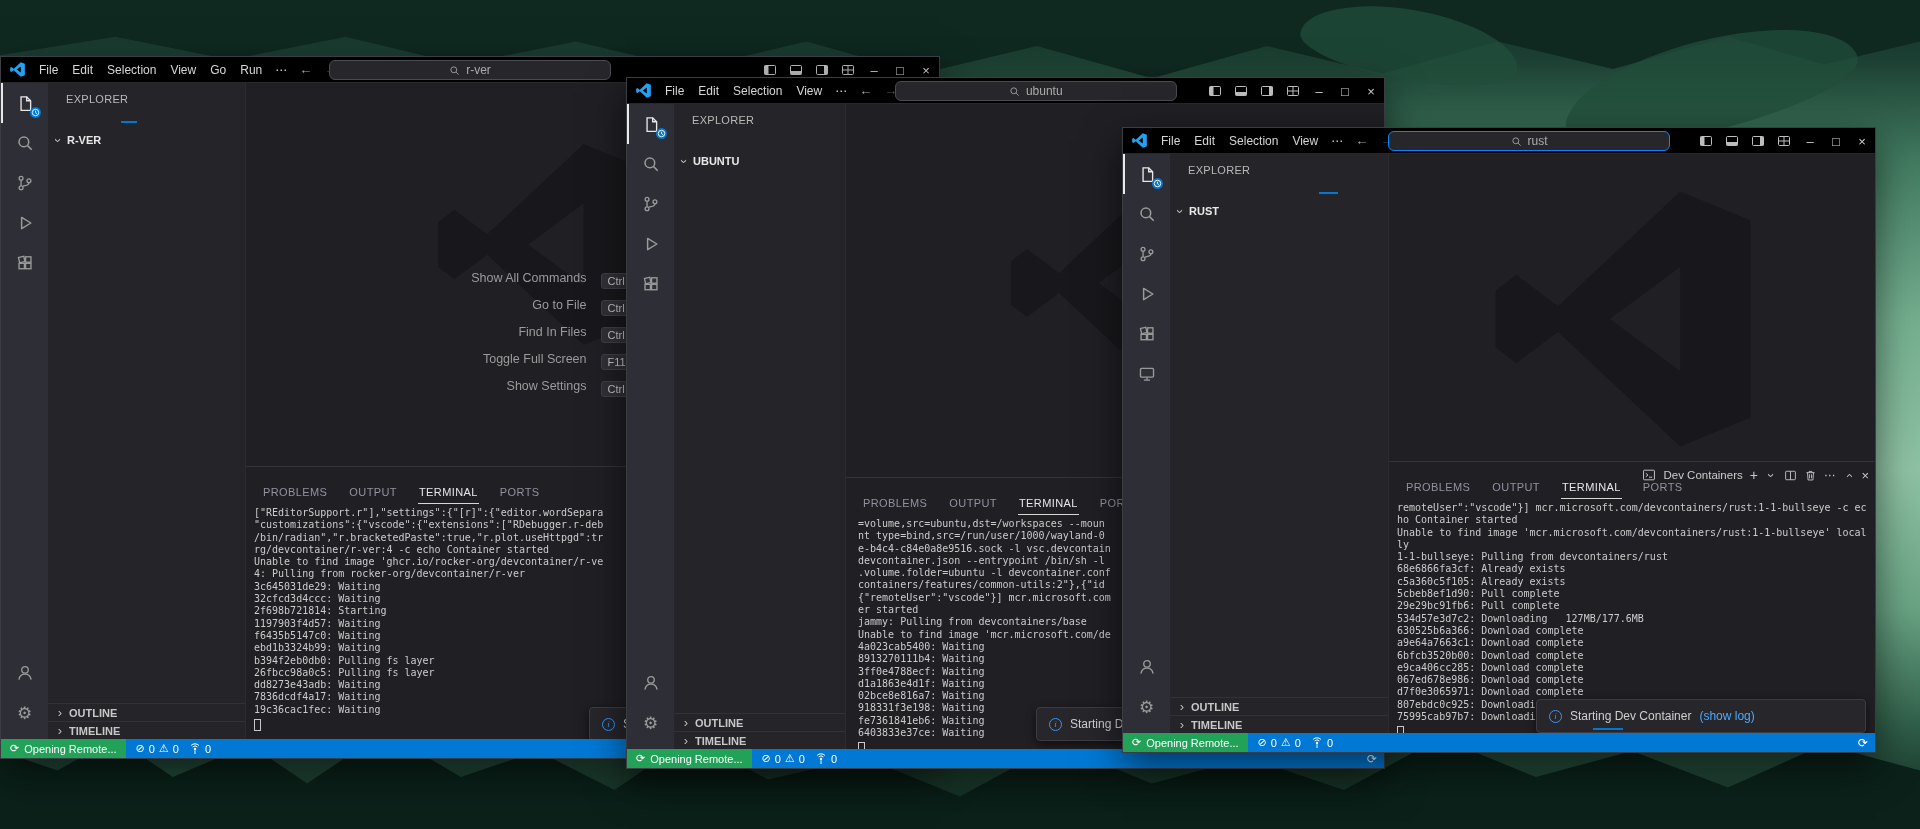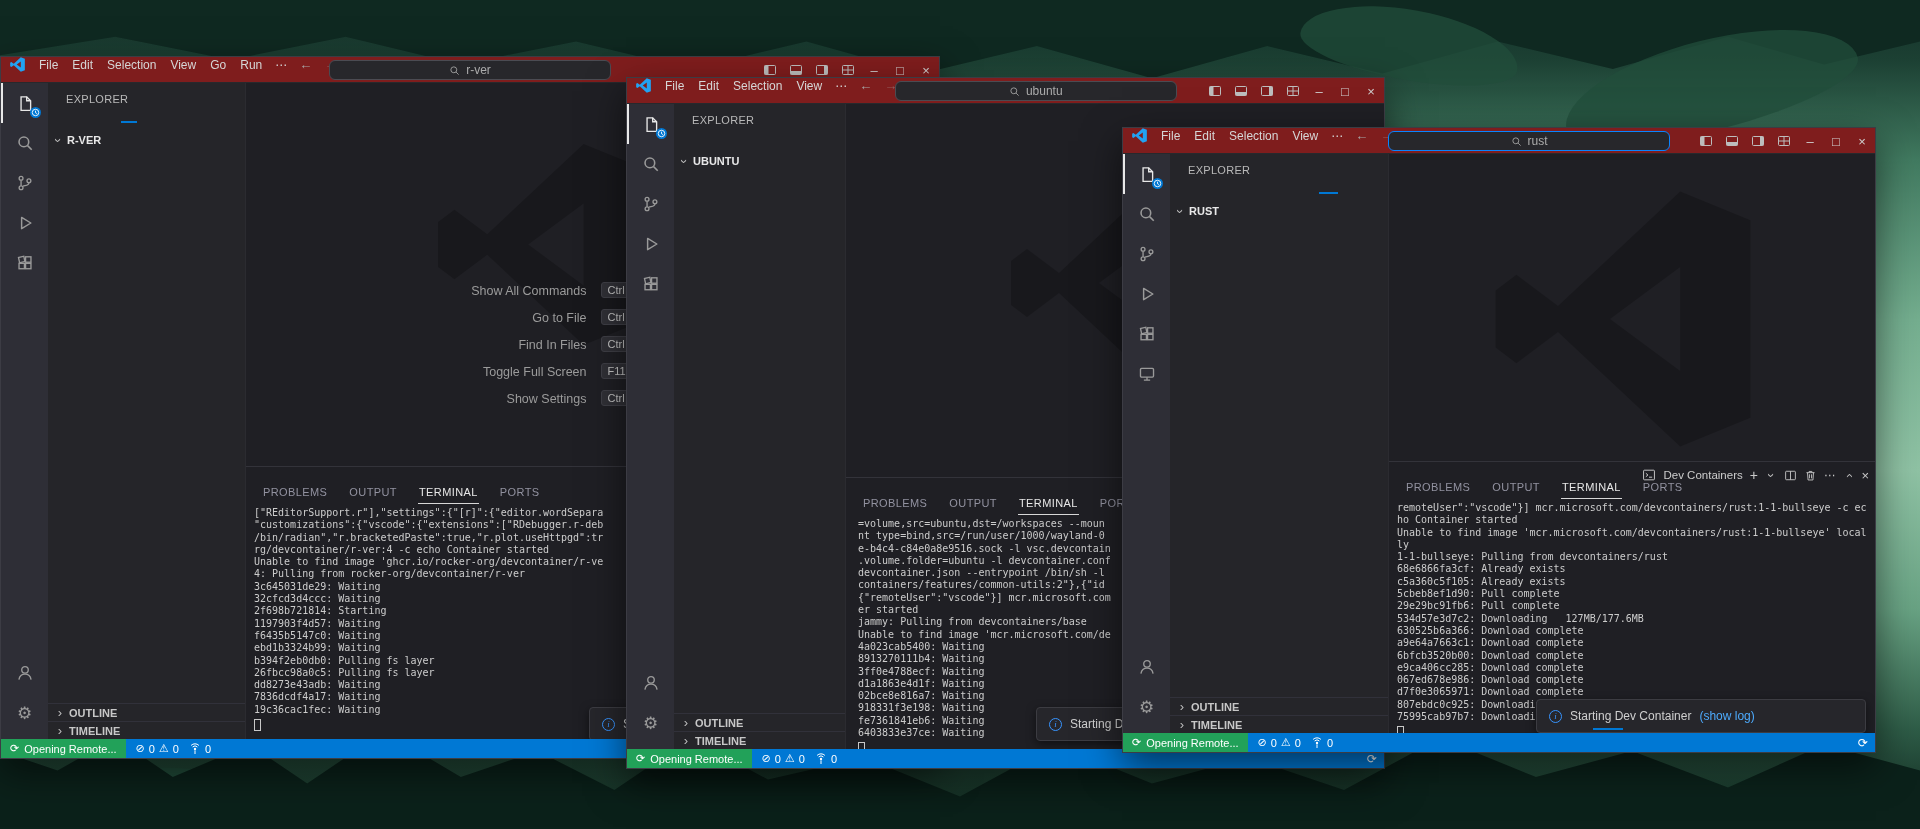--- a/index.html
+++ b/index.html
@@ -14,21 +14,21 @@
  linear-gradient(180deg,#143029 0px,#1c4033 60px,#417a60 160px,#74ae8f 320px,#8fc2a4 470px,#68a283 610px,#2e5c47 730px,#0d231b 829px);}
 .trunk{position:absolute;background:linear-gradient(90deg,#122c22,#1e4634 55%,#13forget 0) ,#1e4634;border-radius:6px;opacity:.9}
 .canopy{position:absolute;left:0;top:0;width:100%;height:92px;background:#0f2921;
  clip-path:polygon(0 0,100% 0,100% 45%,95% 70%,90% 40%,84% 75%,78% 45%,72% 80%,66% 50%,60% 85%,54% 50%,48% 80%,42% 45%,36% 75%,30% 45%,24% 70%,18% 40%,12% 65%,6% 40%,0 60%)}
 .silhouette{position:absolute;left:0;bottom:0;width:100%;height:130px;background:#0b211a;
  clip-path:polygon(0 100%,0 40%,3% 55%,6% 30%,9% 60%,13% 35%,16% 65%,20% 25%,24% 60%,28% 40%,32% 70%,36% 30%,40% 62%,45% 45%,50% 75%,55% 35%,60% 65%,65% 45%,70% 70%,75% 30%,80% 60%,85% 40%,90% 68%,95% 35%,100% 55%,100% 100%)}
 .leaf{position:absolute;background:#224d3b;border-radius:50% 50% 50% 50%/60% 60% 40% 40%;opacity:.75}
 
 
 .vscode-window{position:absolute;background:#1f1f24;border:1px solid #3c3c44;box-shadow:0 14px 36px rgba(0,0,0,.55);overflow:hidden}
-.titlebar{position:absolute;left:0;top:0;right:0;height:26px;background:#7f1d1d;border-bottom:1px solid #28282c;display:flex;}
+.titlebar{position:absolute;left:0;top:0;right:0;height:26px;background:#000000;border-bottom:1px solid #28282c;display:flex;align-items:center}
 .tb-logo{width:15px;height:15px;margin:0 7px 0 9px;flex:none}
 .menus{display:flex;flex:none}
 .menu-item{display:inline-block;color:#d6d6d6;font-size:12px;padding:1px 7px;cursor:default}
 .menu-overflow{color:#d6d6d6;font-size:12px;padding:1px 6px}
 .nav-arrow{color:#a8a8a8;font-size:13px;padding:0 6px}
 .nav-arrow.fwd{opacity:.45}
 .searchbox{position:absolute;left:50%;top:3px;transform:translateX(-50%);width:282px;height:20px;background:#27272b;border:1px solid #4b4b52;border-radius:6px;display:flex;align-items:center;justify-content:center;gap:6px;color:#ababab;font-size:12px}
 .searchbox.focused{border-color:#0a84ff}
 .tb-controls{position:absolute;right:0;top:0;height:26px;display:flex;align-items:center}
 .tb-ctrl{width:26px;height:26px;display:flex;align-items:center;justify-content:center;color:#d0d0d0;font-size:13px}
@@ -49,21 +49,21 @@
 .tree-root{position:absolute;left:4px;right:0;top:47px;height:20px;display:flex;align-items:center;gap:3px;color:#e8e8e8;font-size:11px;font-weight:bold}
 .chev{display:inline-block;color:#bdbdbd;font-weight:normal;font-size:13px;transform:rotate(90deg);width:12px;text-align:center}
 .chev.right{transform:none}
 .sb-bottom{position:absolute;left:0;right:0;bottom:0}
 .sb-section{height:18px;display:flex;align-items:center;gap:3px;padding-left:6px;border-top:1px solid #31313a;color:#c7c7c7;font-size:11px;font-weight:bold}
 
 
 .editor{position:absolute;background:#1f1f24;overflow:hidden}
 .watermark{position:absolute}
 .wm-list{position:absolute;left:0;right:0}
-.wm-row{display:flex;align-items:flex-end;height:27px}
+.wm-row{display:flex;align-items:flex-start;height:27px}
 .wm-label{flex:1;text-align:right;color:#9b9b9b;font-size:12.5px;padding-right:7px}
 .wm-keyside{flex:1;padding-left:7px}
 .wm-key{display:inline-block;background:#303036;border:1px solid #3f3f46;border-radius:3px;color:#c5c5c5;font-size:11px;padding:1px 6px;white-space:nowrap}
 
 
 .panel{position:absolute;right:0;bottom:19px;background:#1f1f24;border-top:1px solid #33333a;overflow:hidden}
 .panel-tabs{position:absolute;left:6px;top:0;display:flex}
 .panel-tab{font-size:11px;color:#9292a0;letter-spacing:.4px;margin:12px 10px;padding:7px 1px 5px}
 .panel-tab.active{color:#e7e7e7;border-bottom:1px solid #d7d7d7}
 .terminal{position:absolute;left:8px;top:40px;right:0;bottom:0;font-family:"DejaVu Sans Mono",monospace;color:#cccccc;overflow:hidden}
@@ -489,22 +489,22 @@
           <div class="panel-tab">PROBLEMS</div>
           <div class="panel-tab">OUTPUT</div>
           <div class="panel-tab active">TERMINAL</div>
           <div class="panel-tab">PORTS</div>
         </div>
       <div class="terminal" style="left:12px">
         <div>
             <div class="tline">=volume,src=ubuntu,dst=/workspaces --moun</div>
             <div class="tline">nt type=bind,src=/run/user/1000/wayland-0</div>
             <div class="tline">e-b4c4-c84e0a8e9516.sock -l vsc.devcontain</div>
+            <div class="tline">devcontainer.json --entrypoint /bin/sh -l</div>
             <div class="tline">.volume.folder=ubuntu -l devcontainer.conf</div>
-            <div class="tline">devcontainer.json --entrypoint /bin/sh -l</div>
             <div class="tline">containers/features/common-utils:2"},{"id</div>
             <div class="tline">{"remoteUser":"vscode"}] mcr.microsoft.com</div>
             <div class="tline">er started</div>
             <div class="tline">jammy: Pulling from devcontainers/base</div>
             <div class="tline">Unable to find image 'mcr.microsoft.com/de</div>
             <div class="tline">4a023cab5400: Waiting</div>
             <div class="tline">8913270111b4: Waiting</div>
             <div class="tline">3ff0e4788ecf: Waiting</div>
             <div class="tline">d1a1863e4d1f: Waiting</div>
             <div class="tline">02bce8e816a7: Waiting</div>

